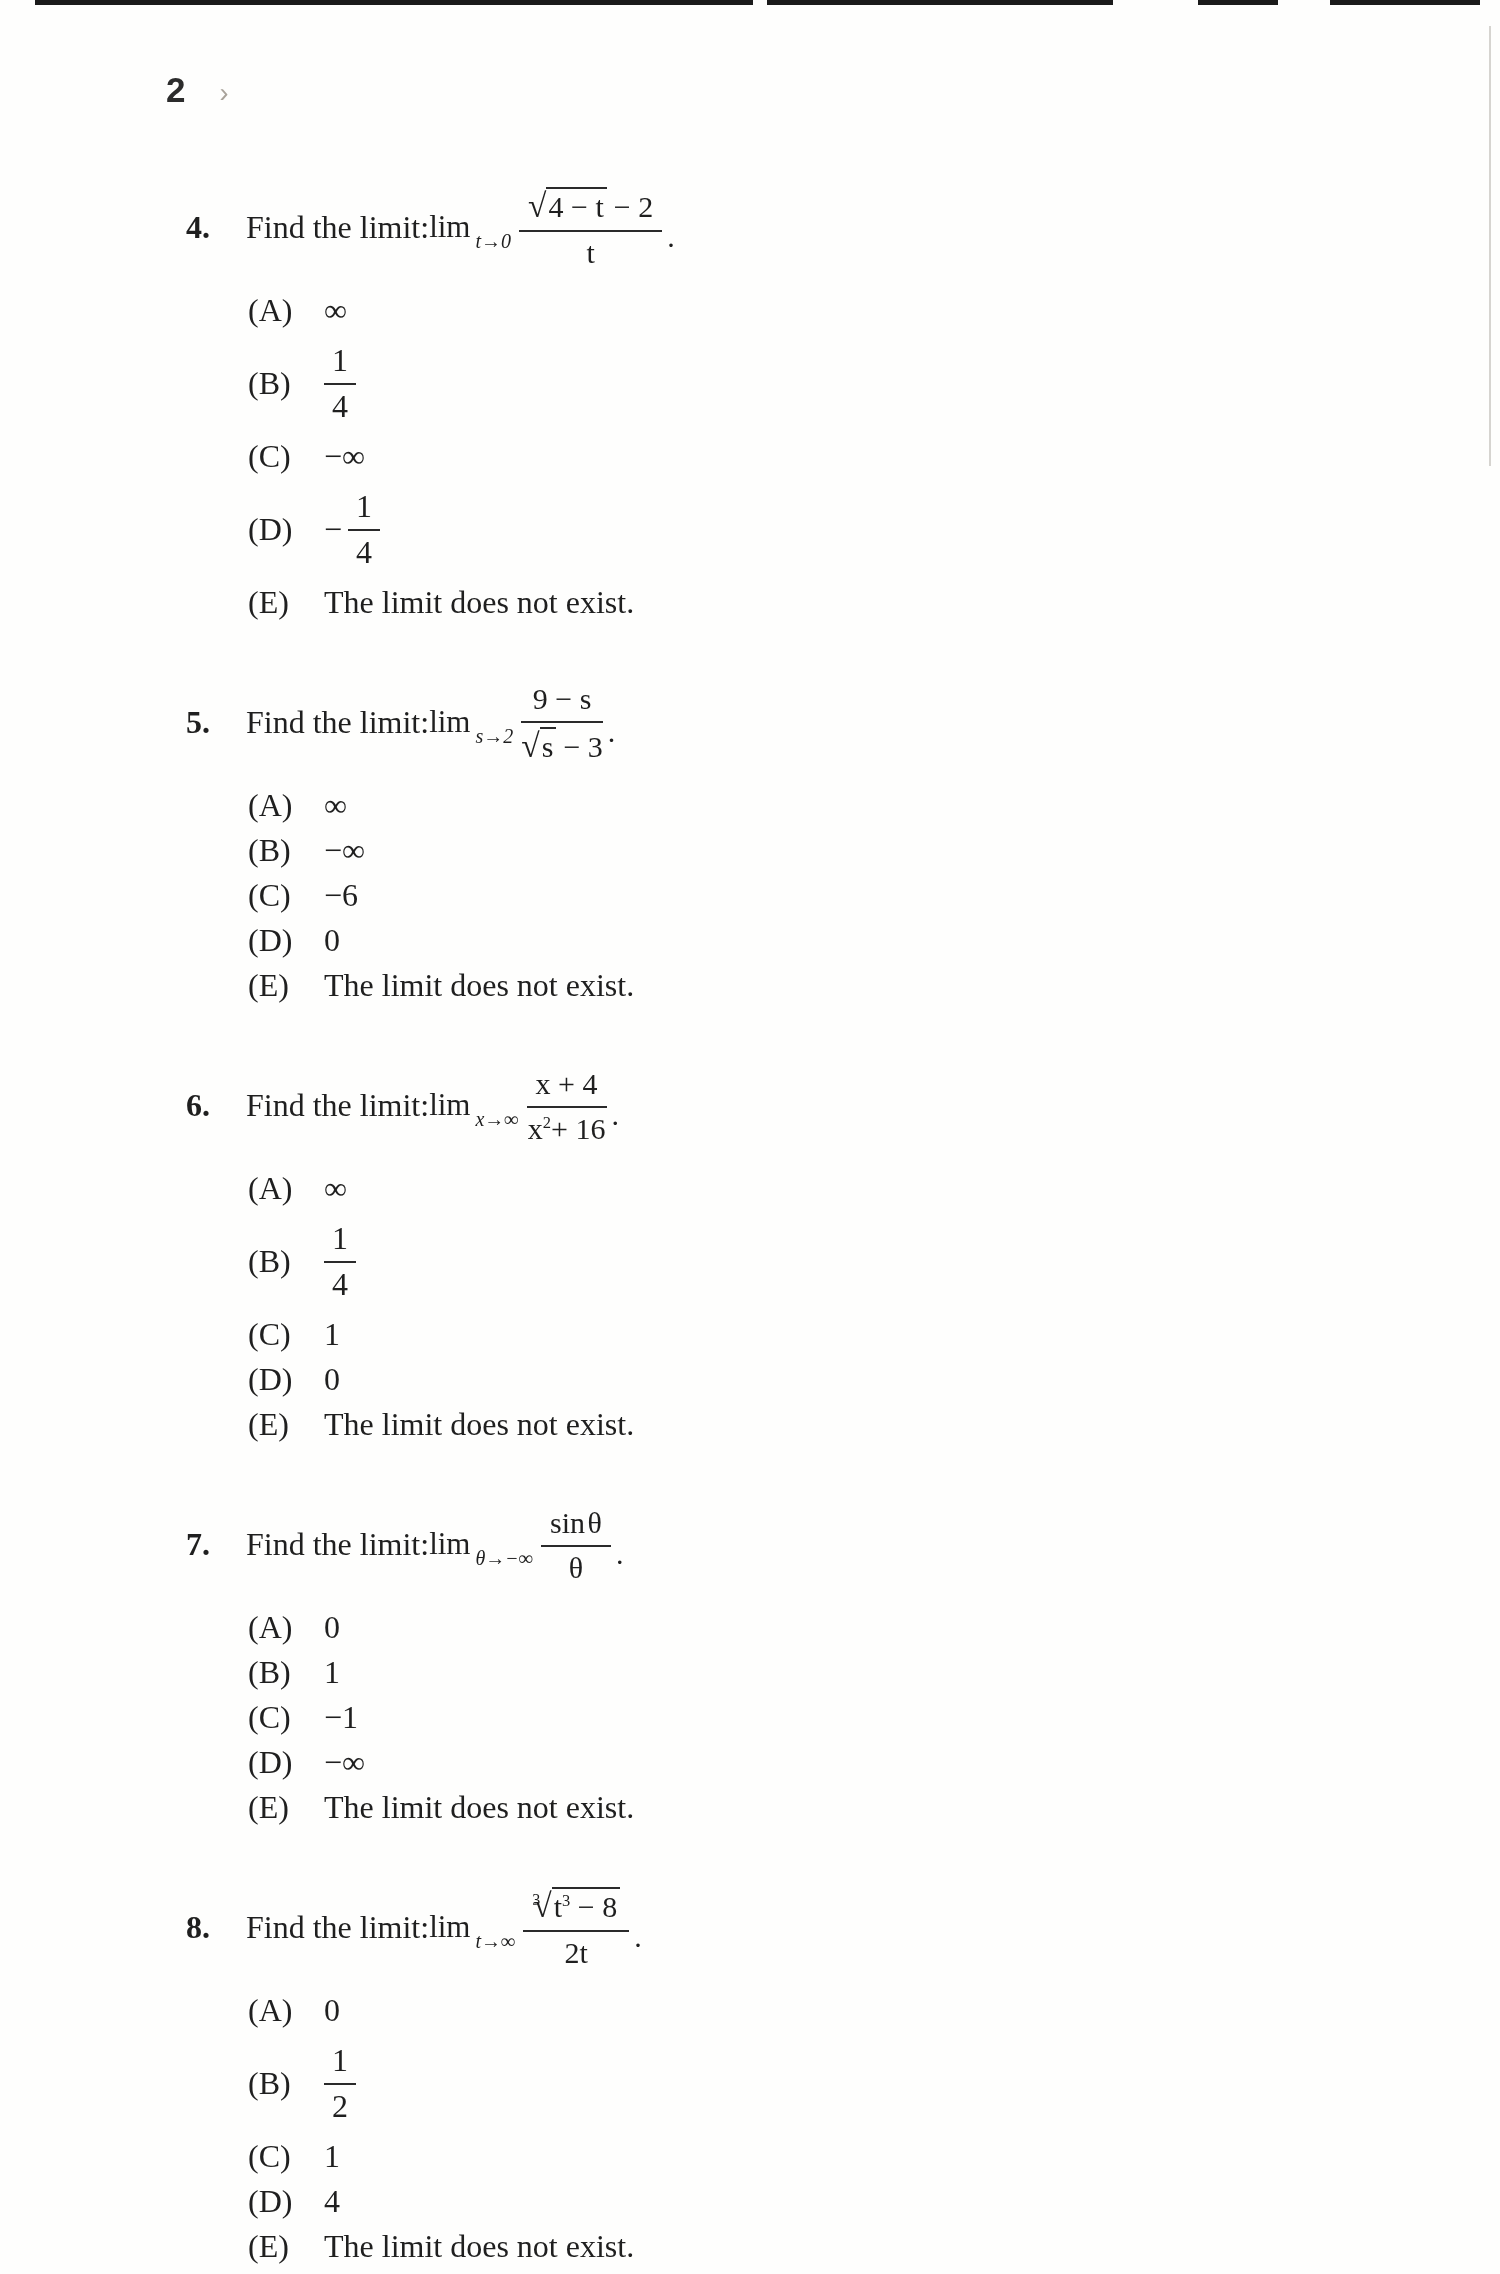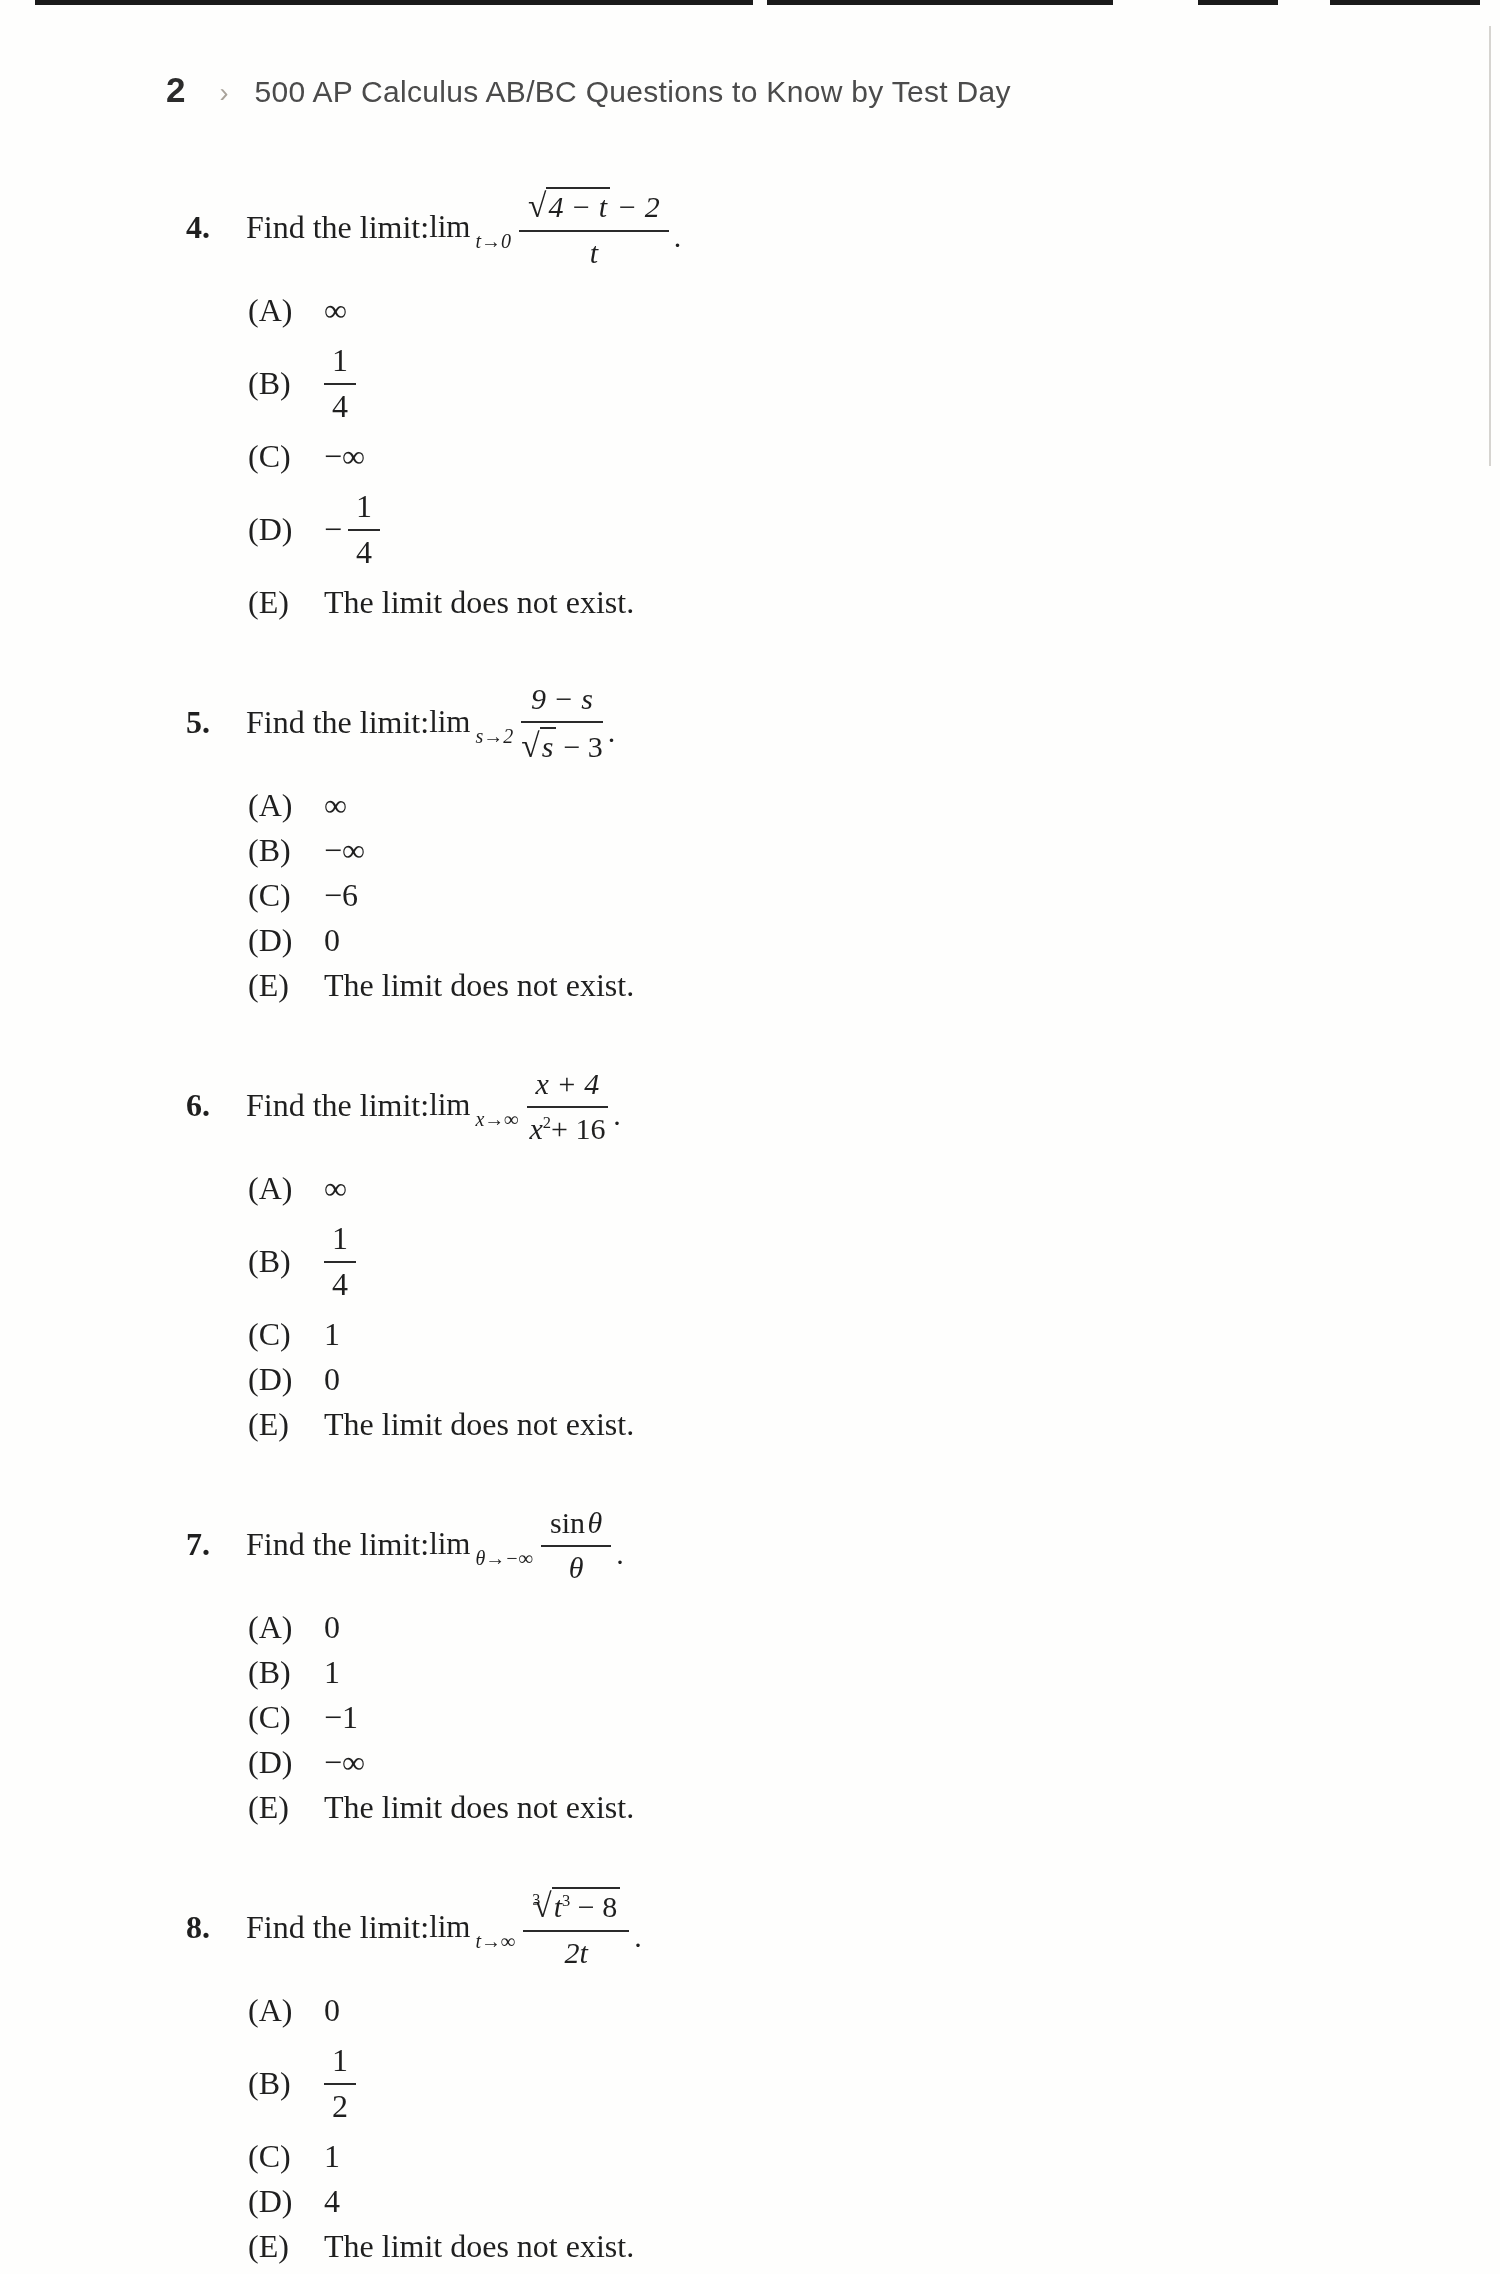--- a/index.html
+++ b/index.html
@@ -39,21 +39,21 @@
 
   
   .question { margin-bottom: 42px; }
   .q-head { display: flex; align-items: center; margin-bottom: 6px; min-height: 110px; }
   .q-num { width: 60px; font-weight: 700; font-size: 32px; flex: none; }
   .q-prompt { font-size: 32px; white-space: nowrap; }
   .formula { display: inline-flex; align-items: center; font-size: 30px; }
   .lim-group { white-space: nowrap; }
   .lim { font-size: 31px; text-align: center; }
   .lim-sub { font-size: 20px; font-style: italic; position: relative; top: 11px; margin-left: 5px; }
-  .math { font-style: italic; }
+  .math { }
   .upright { font-style: normal; }
 
   .frac { display: inline-block; text-align: center; vertical-align: middle; margin-left: 8px; }
   .frac .num { display: block; padding: 2px 9px 5px; border-bottom: 2px solid #2a2a2a; white-space: nowrap; }
   .frac .den { display: block; padding-top: 4px; white-space: nowrap; }
 
   .sqrt { white-space: nowrap; }
   .sqrt-sign { font-style: normal; font-size: 1.12em; }
   .radicand { border-top: 2px solid #2a2a2a; padding: 1px 3px 0 2px; display: inline-block; }
   .root-idx { font-style: normal; font-size: 16px; position: relative; top: -12px; margin-right: -7px; }
@@ -75,21 +75,20 @@
 <body>
 
 <div class="scan-top-line"></div>
 <div class="scan-right-line"></div>
 
 <div class="page">
 
   <div class="book-header">
     <span class="page-num">2</span>
     <span class="header-sep">›</span>
-    <span class="book-title">500 AP Calculus AB/BC Questions to Know by Test Day</span>
   </div>
 
   <div class="question">
     <div class="q-head">
       <span class="q-num">4.</span>
       <span class="q-prompt">Find the limit:</span>
       <span class="formula">
         <span class="lim-group"><span class="lim">lim</span><span class="lim-sub">t→0</span></span>
         <span class="frac">
           <span class="num"><span class="sqrt"><span class="sqrt-sign">√</span><span class="radicand math">4 − t</span></span><span class="math after">− 2</span></span>

